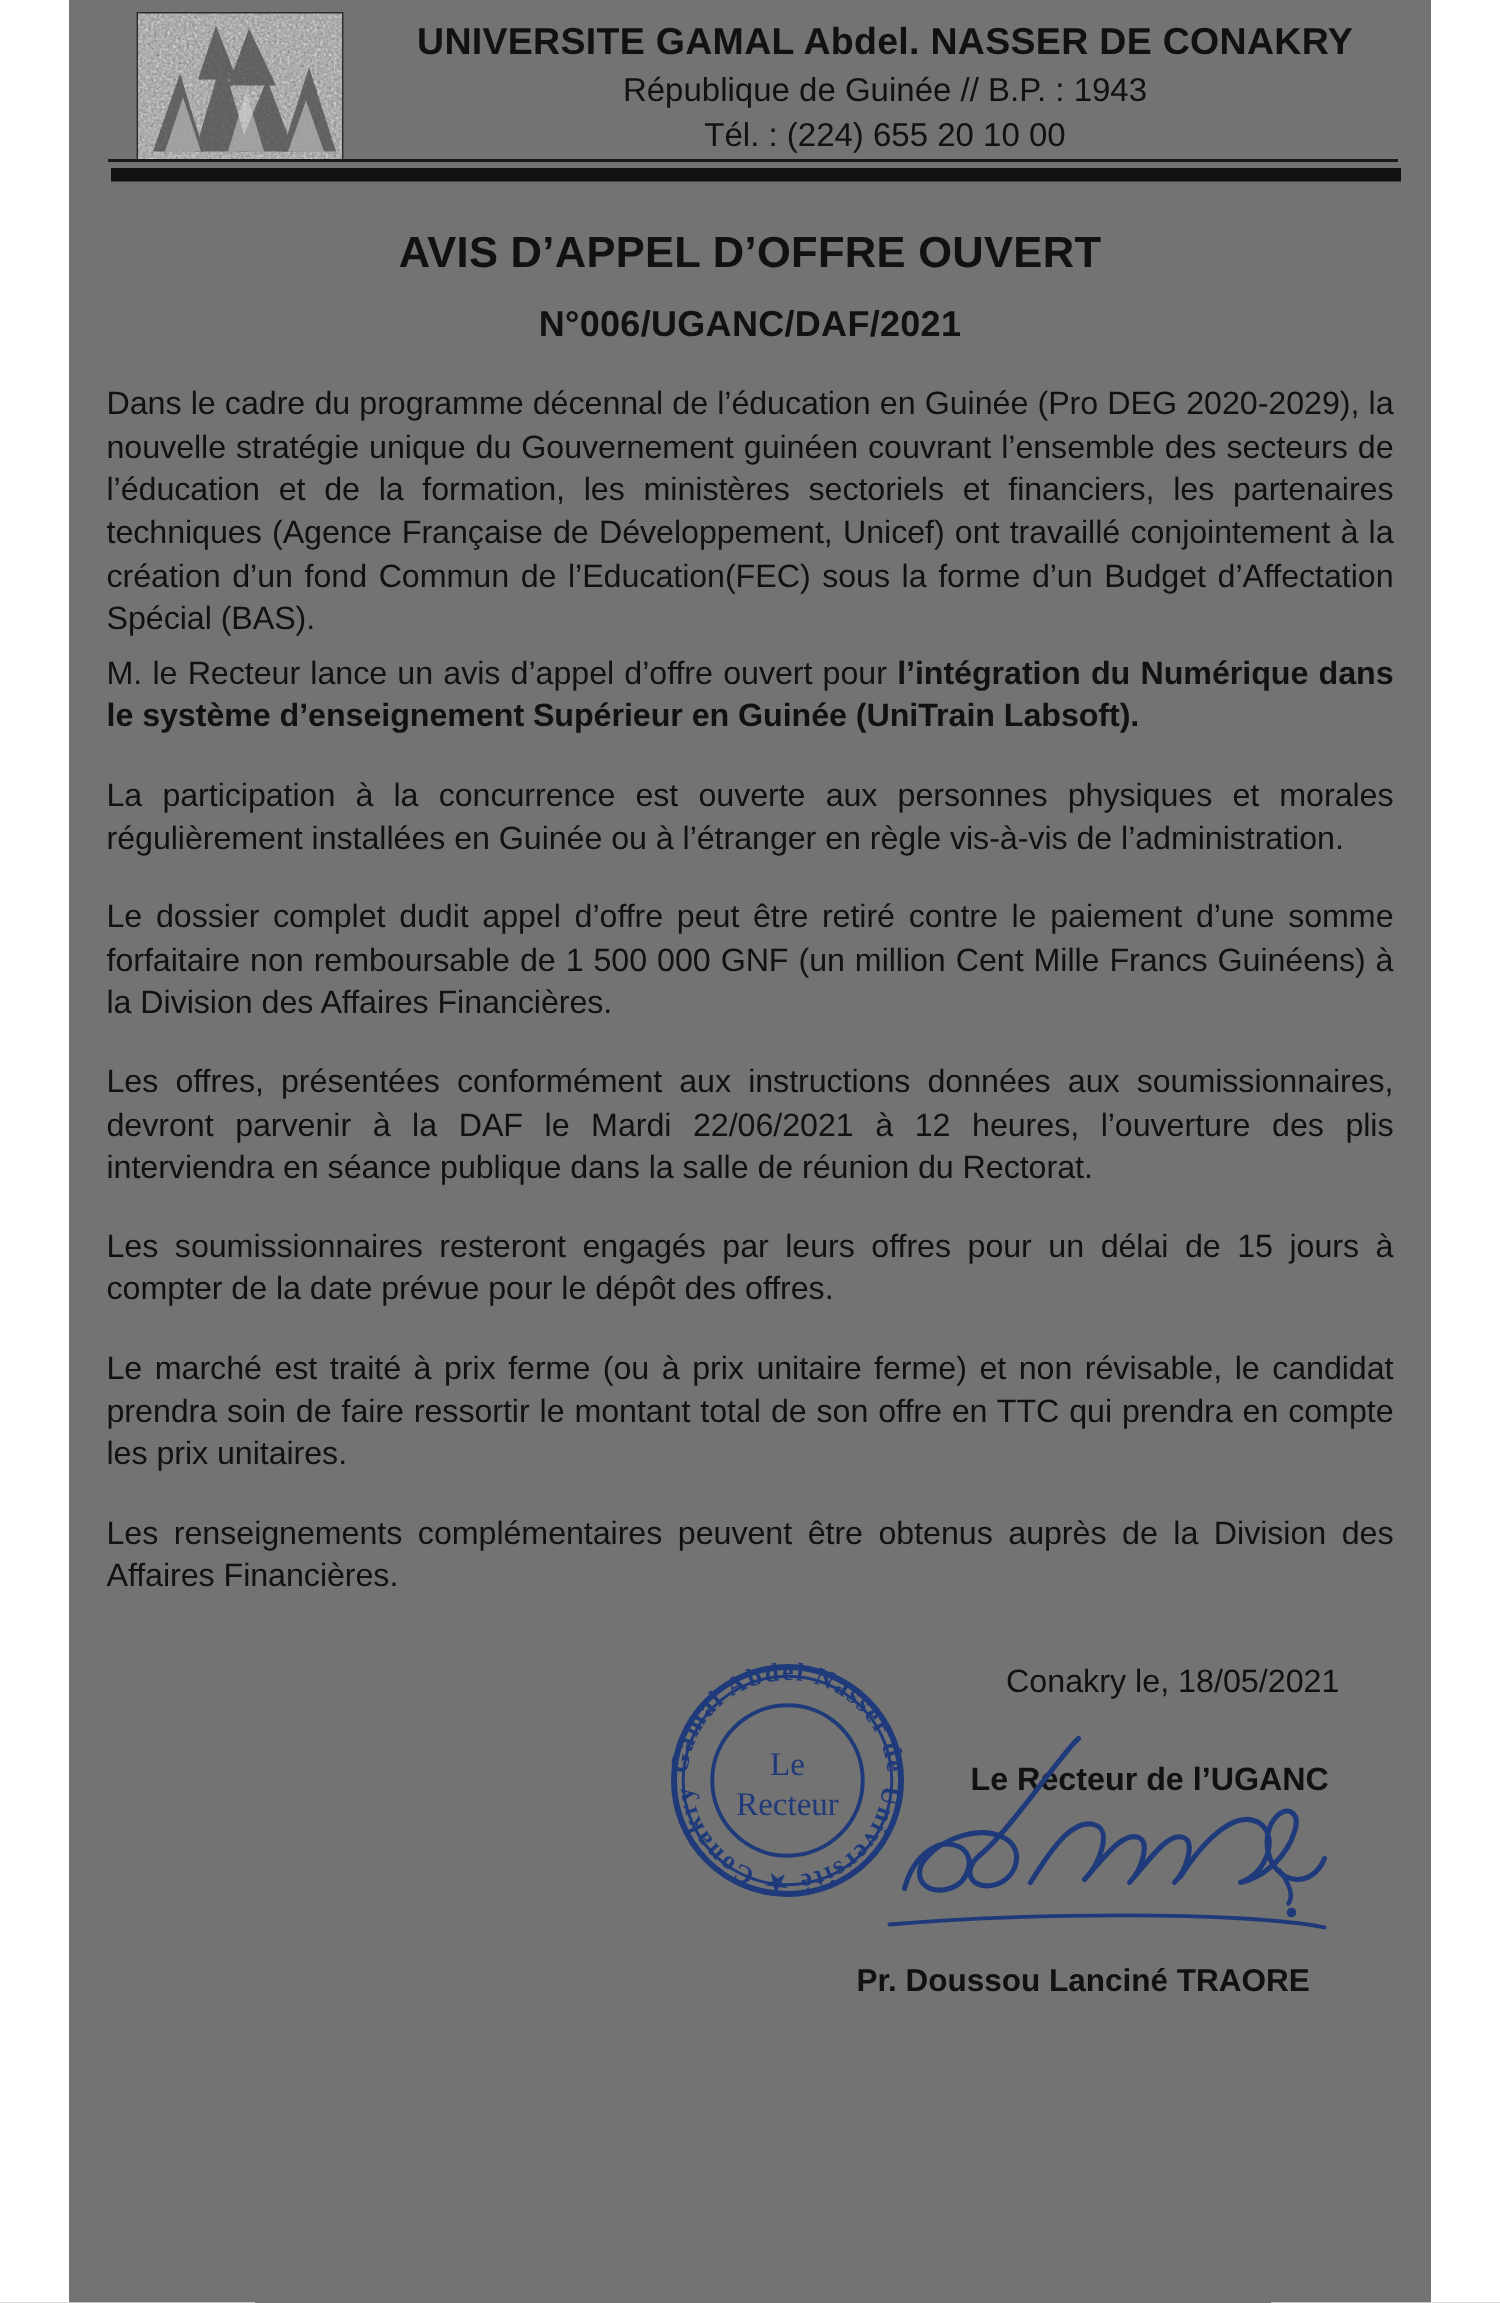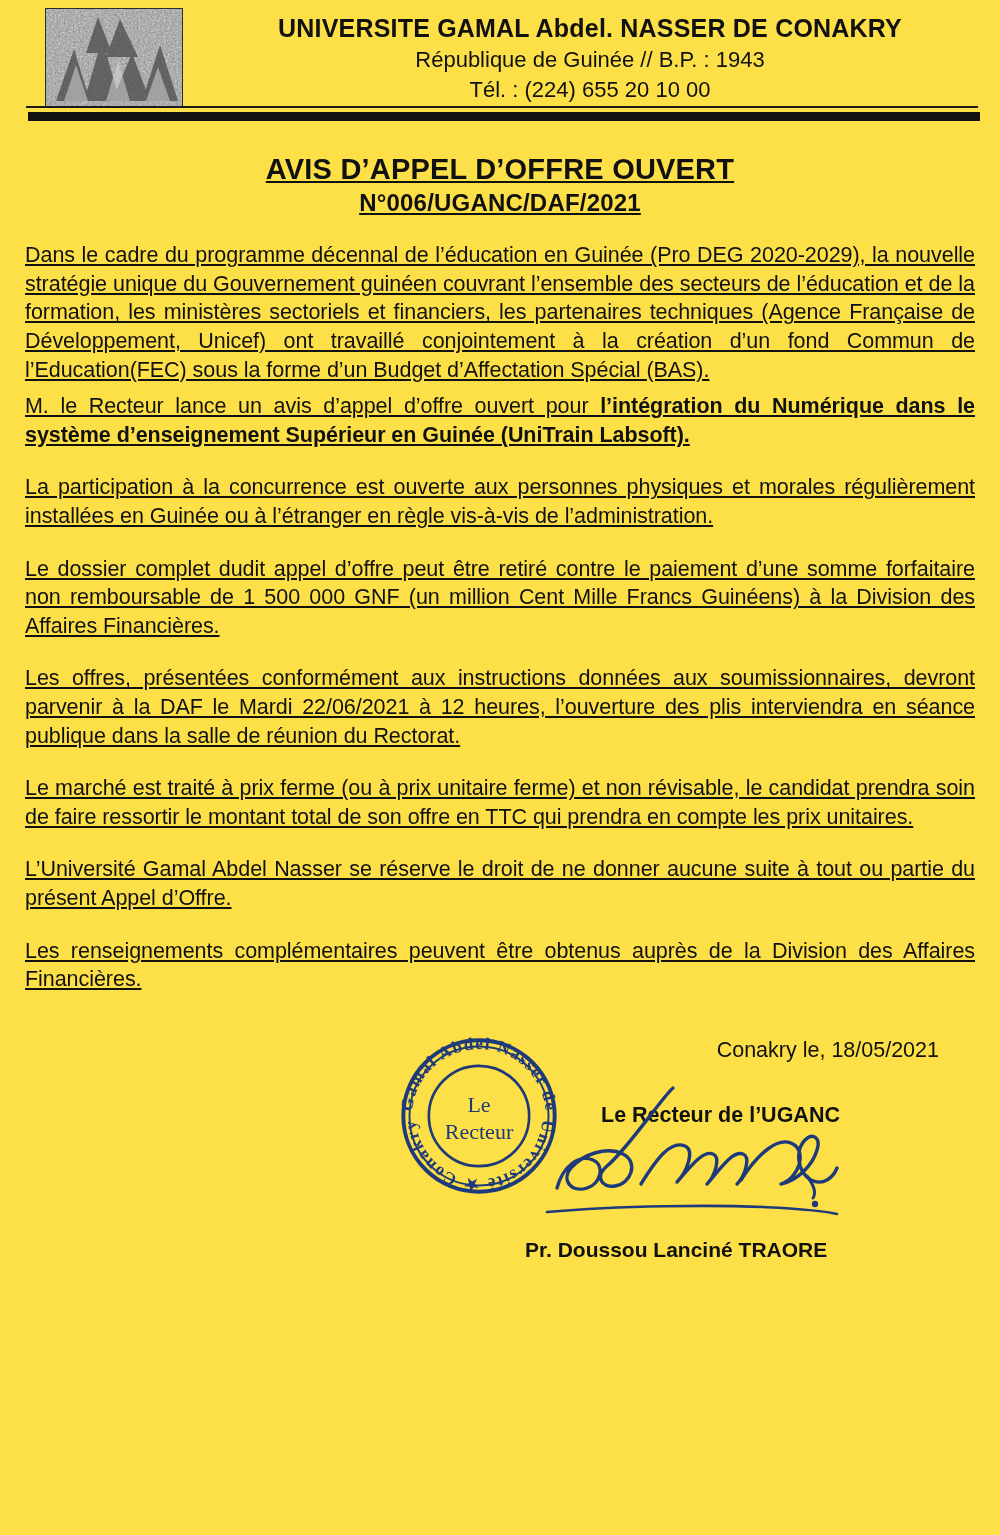--- a/index.html
+++ b/index.html
@@ -7,26 +7,25 @@
     margin: 0;
     padding: 0;
     background: #ffffff;
   }
   body {
     font-family: "Liberation Sans", sans-serif;
     color: #111111;
   }
   .page {
     position: relative;
-    width: 1000px;
+    width: 908px;
     height: 1535px;
     margin: 0 auto;
-    background: #fde047;
+    background: #737373;
     overflow: hidden;
-    text-decoration: underline;
   }
 
   
   .letterhead {
     position: relative;
     height: 124px;
   }
   .crest {
     position: absolute;
     left: 45px;
@@ -90,21 +89,21 @@
   }
   .doc-title {
     font-size: 29px;
     font-weight: bold;
     letter-spacing: .2px;
     line-height: 1.18;
   }
   .doc-ref {
     font-size: 24px;
     font-weight: bold;
-    margin-top: 3px;
+    margin-top: 17px;
     letter-spacing: .2px;
   }
 
   
   .body-wrap {
     margin: 24px 25px 0 25px;
   }
   p.para {
     font-size: 21.5px;
     line-height: 1.33;
@@ -222,24 +221,24 @@
     <p class="para"><span> M. le Recteur lance un avis d’appel d’offre ouvert pour </span><b>l’intégration du Numérique dans le système d’enseignement Supérieur en Guinée (UniTrain Labsoft).</b></p>
 
 
 
     <p class="para">La participation à la concurrence est ouverte aux personnes physiques et morales régulièrement installées en Guinée ou à l’étranger  en règle vis-à-vis de l’administration.</p>
 
     <p class="para">Le dossier complet dudit appel d’offre peut être retiré contre le paiement d’une somme forfaitaire  non remboursable de 1 500 000 GNF (un million Cent Mille Francs Guinéens) à la Division des Affaires Financières.</p>
 
     <p class="para">Les offres, présentées conformément aux instructions données aux soumissionnaires, devront parvenir  à la DAF le Mardi 22/06/2021 à  12 heures, l’ouverture des plis interviendra en séance publique dans la salle de réunion du Rectorat.</p>
 
+    <p class="para">Les soumissionnaires resteront engagés par leurs offres pour un délai de 15 jours à compter de la date prévue pour le dépôt des offres.</p>
 
     <p class="para">Le marché est traité à prix ferme (ou à prix unitaire ferme) et non révisable, le candidat prendra soin de faire ressortir le montant total de son offre en TTC qui prendra en compte les prix unitaires.</p>
 
-    <p class="para">L’Université Gamal Abdel Nasser se réserve le droit de ne donner aucune suite à tout ou partie du présent Appel d’Offre.</p>
 
     <p class="para">Les renseignements complémentaires peuvent être obtenus auprès de la Division des Affaires Financières.</p>
 
     <div class="sign-area">
 
       <div class="place-date">Conakry le, 18/05/2021</div>
 
       <div class="rector-title">Le Recteur de l’UGANC</div>
 
       <div class="stamp">

